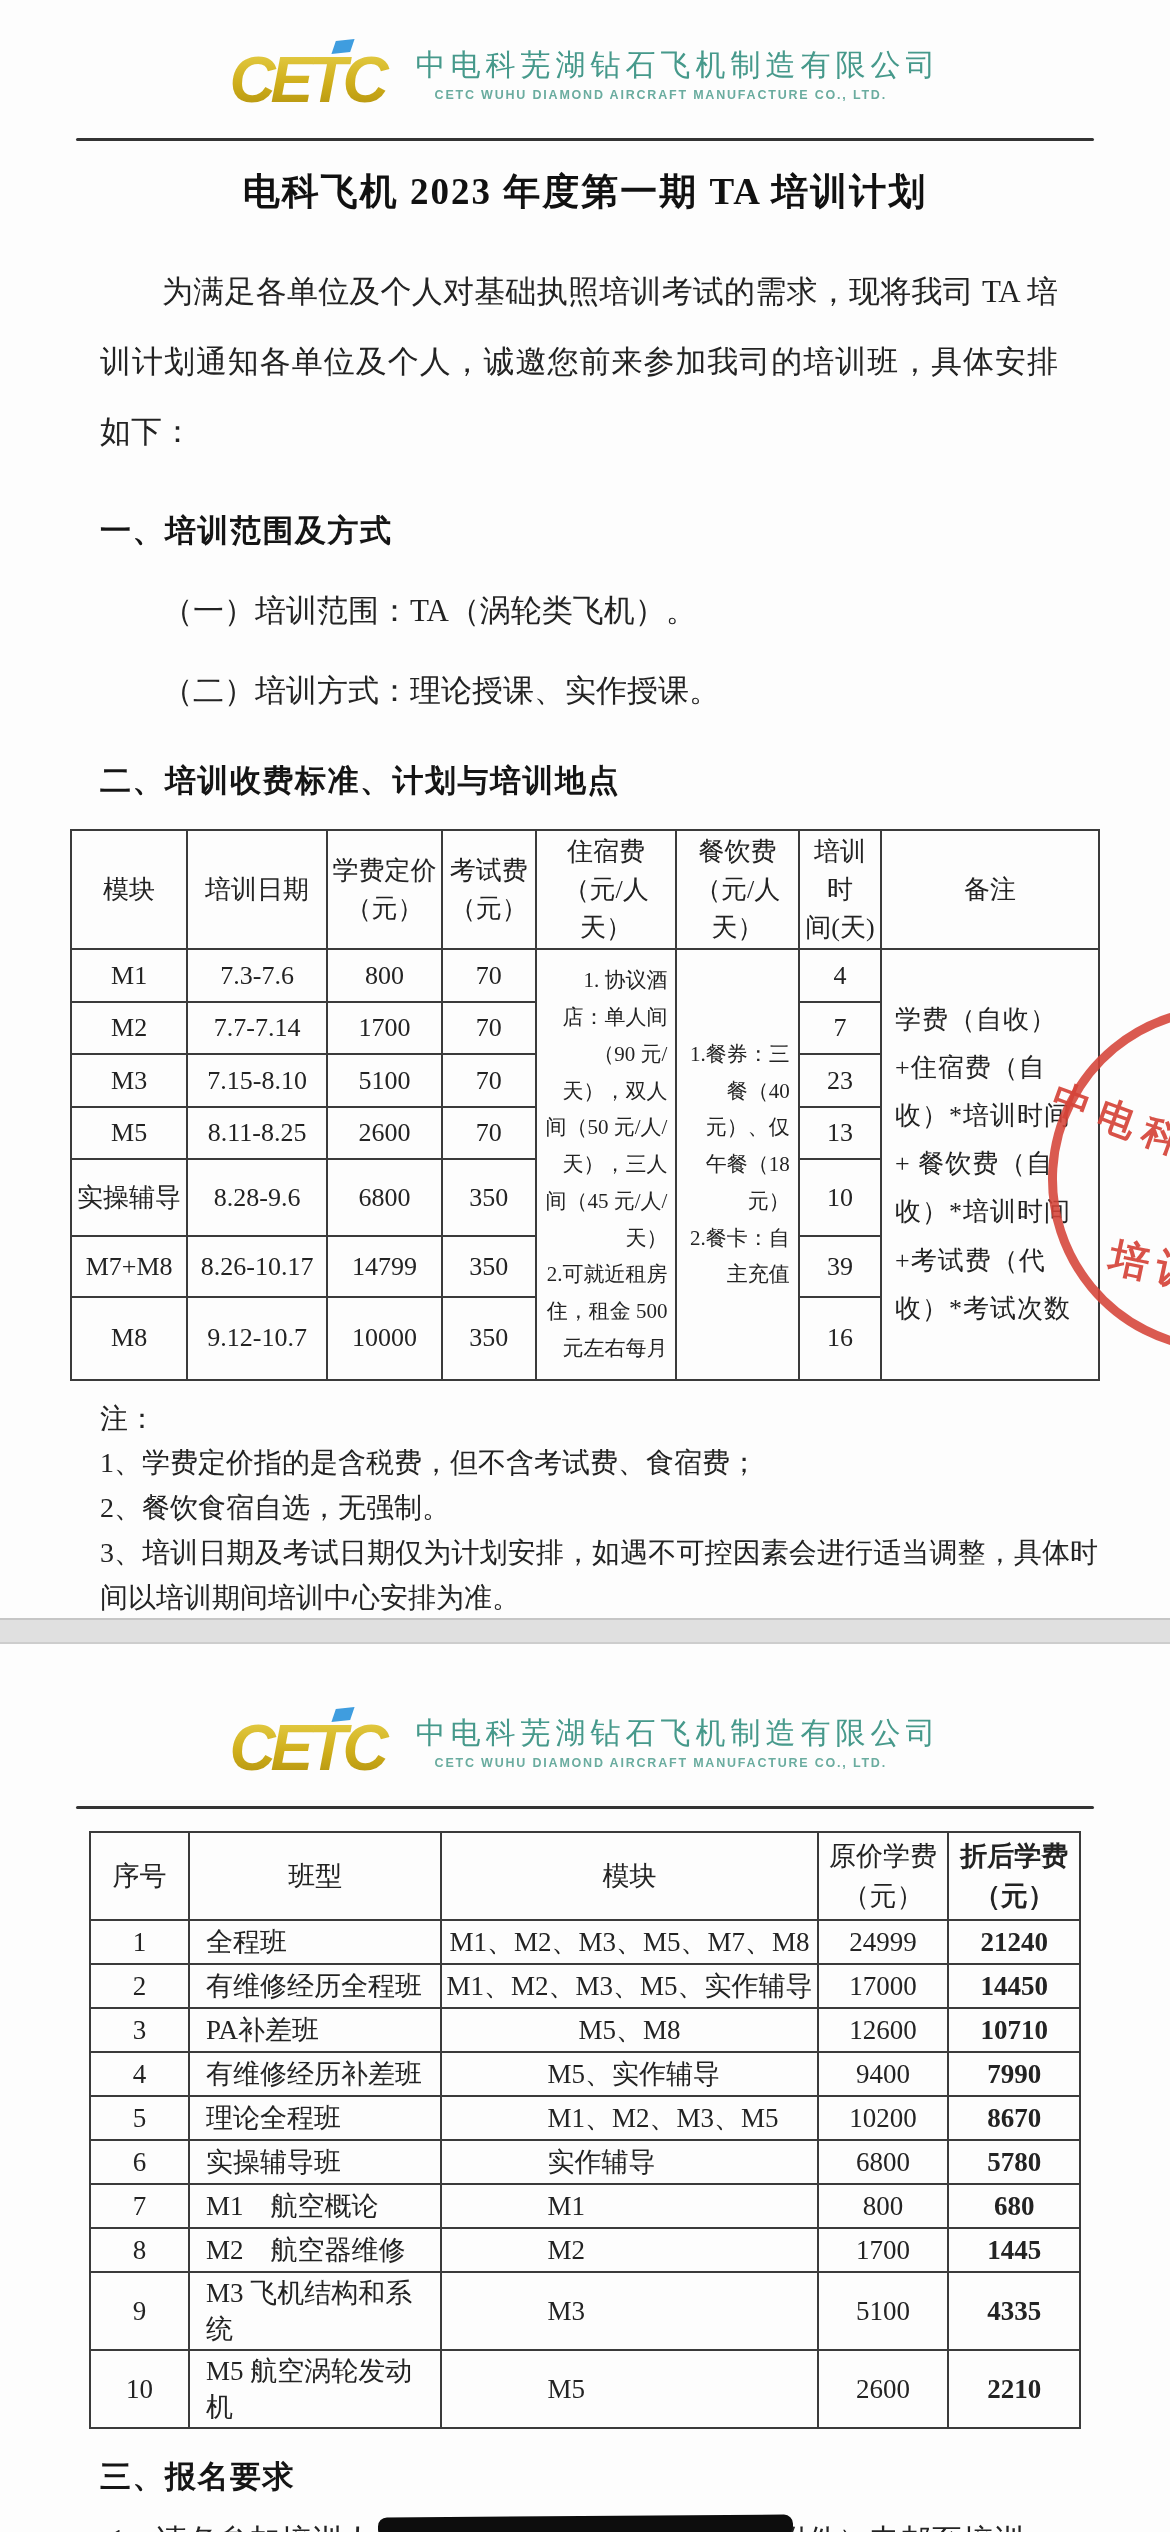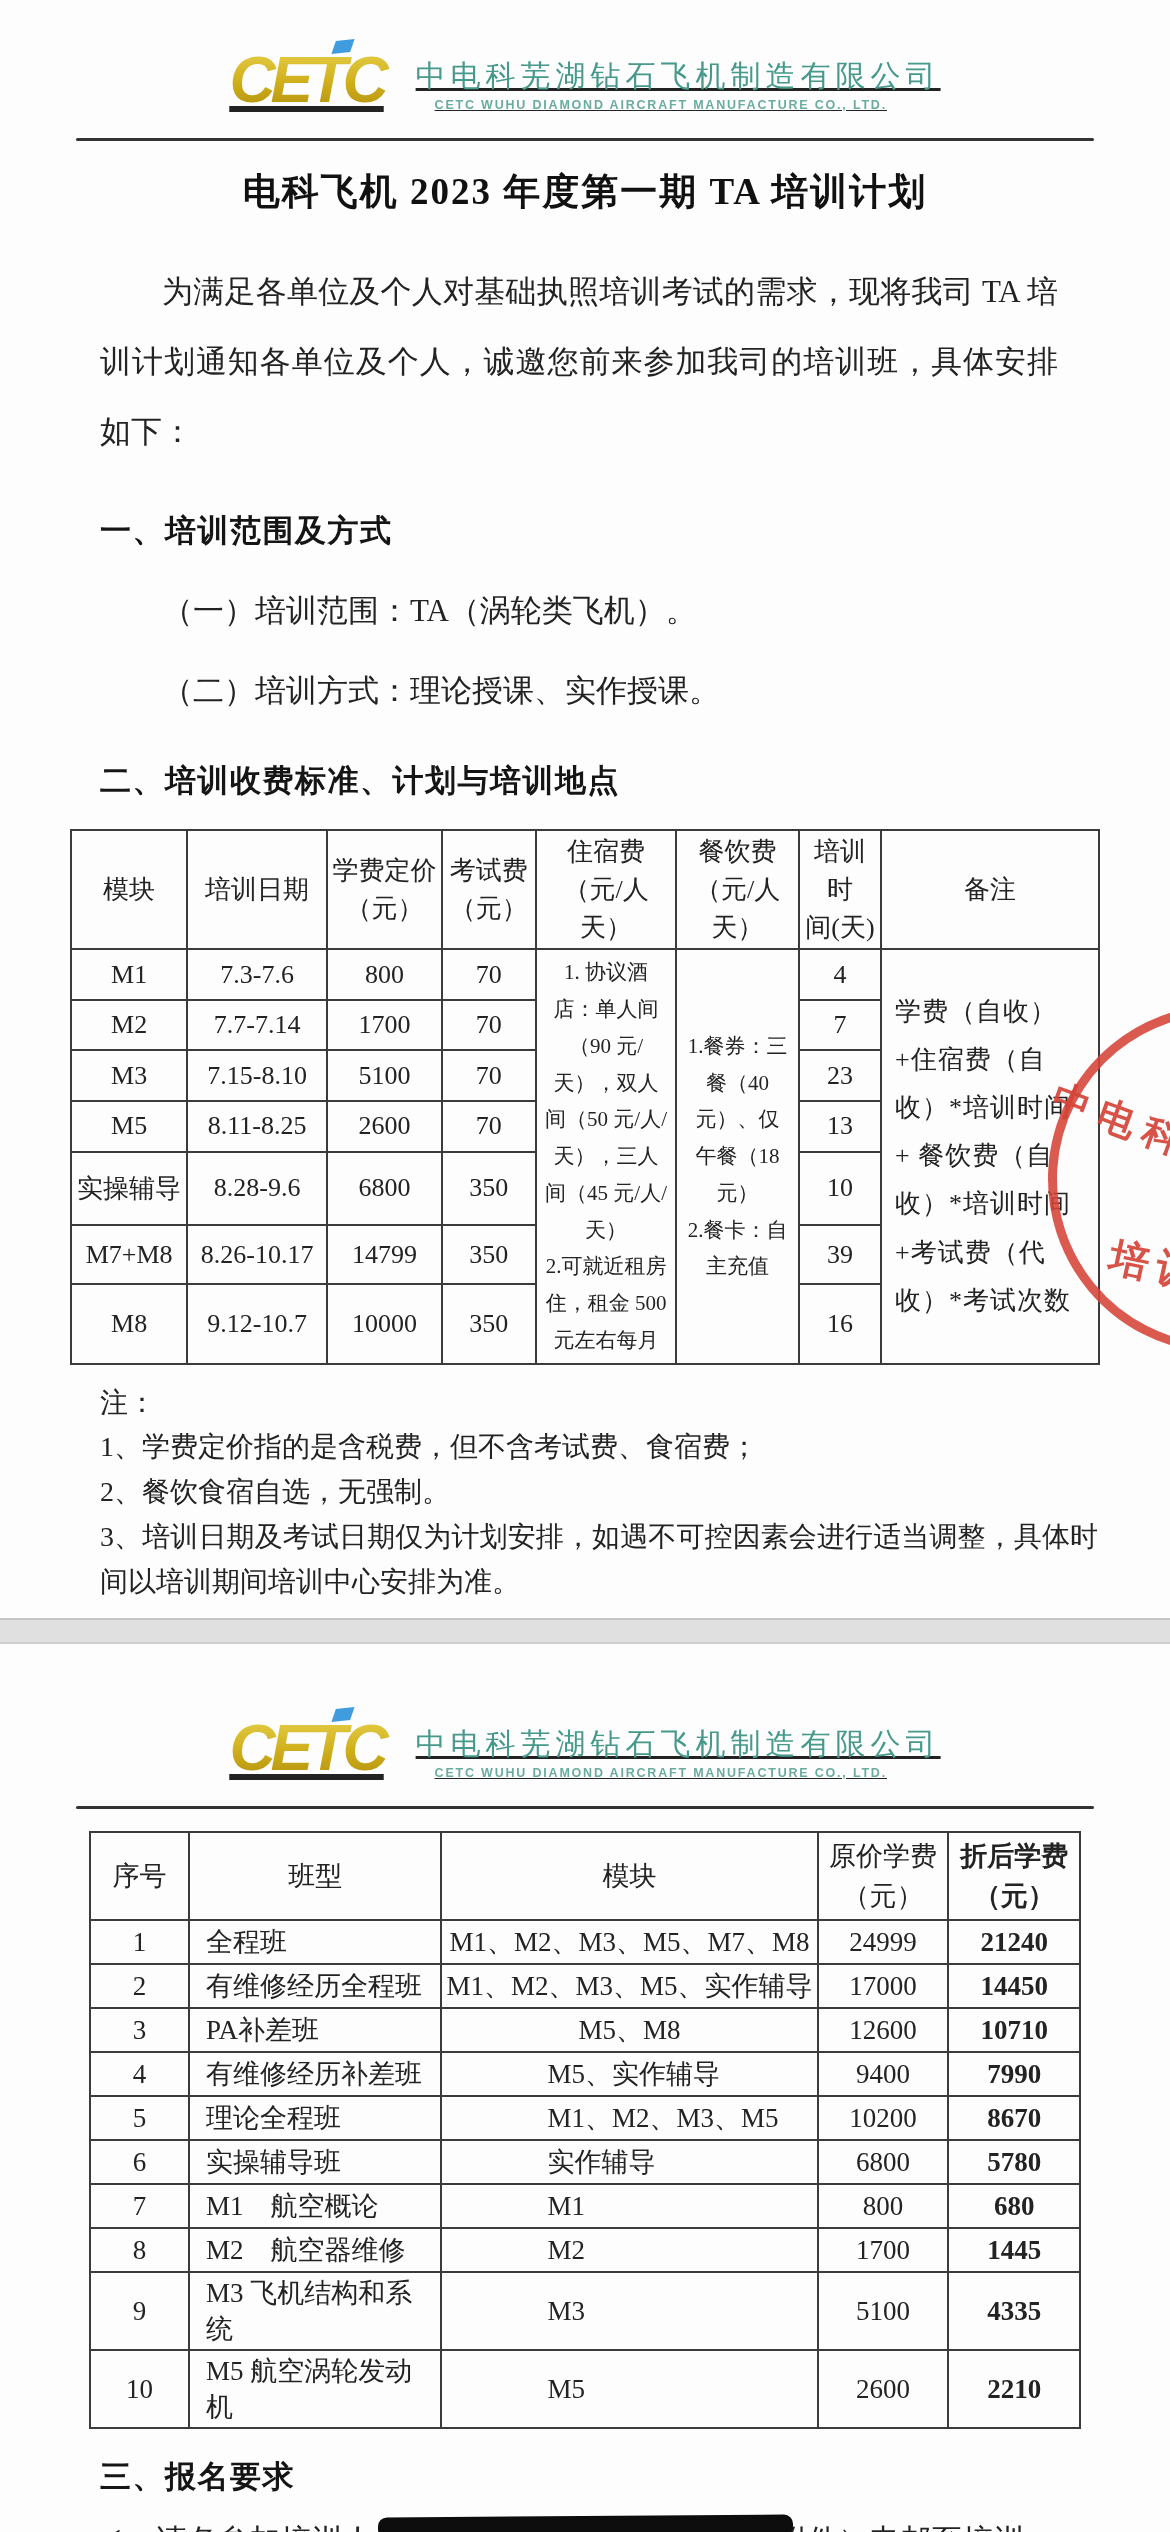--- a/index.html
+++ b/index.html
@@ -7,21 +7,21 @@
     width:1170px;height:2532px;overflow:hidden;background:#e4e4e4;
     font-family:"Liberation Serif","DejaVu Serif",serif;color:#232323;
     -webkit-font-smoothing:antialiased;
   }
   .page{background:#fdfdfd;width:1170px;position:relative;overflow:hidden;}
   .page1{height:1618px;}
   .page2{height:892px;}
   .page-gap{height:22px;background:#e0e0e0;border-top:2px solid #c6c6c6;border-bottom:2px solid #cdcdcd;}
 
   
-  .logo-row{display:flex;justify-content:center;align-items:flex-end;gap:24px;padding-top:48px;text-decoration:underline;}
+  .logo-row{display:flex;justify-content:center;align-items:flex-start;gap:24px;padding-top:48px;}
   .page2 .logo-row{padding-top:72px;}
   .logo-mark{
     position:relative;font-family:"Liberation Sans","DejaVu Sans",sans-serif;
     font-weight:800;font-style:italic;font-size:64px;line-height:1;letter-spacing:-5px;
     background:linear-gradient(180deg,#e6cf49 0%,#cfae1b 55%,#b2920e 100%);
     -webkit-background-clip:text;background-clip:text;color:transparent;
     padding-right:8px;
   }
   .logo-accent{
     position:absolute;top:-8px;right:40px;width:18px;height:13px;background:#3f9ddf;
@@ -59,21 +59,21 @@
   .fee-table{width:1030px;margin:26px auto 0 auto;table-layout:fixed;}
   .fee-table th,.fee-table td{
     border:2px solid #3b3b3b;text-align:center;vertical-align:middle;
     font-size:26px;padding:2px 4px;white-space:pre-line;overflow:hidden;
   }
   .fee-table th{font-weight:normal;height:96px;line-height:1.45;}
   .fee-table tr.r-sm{height:37px;}
   .fee-table tr.r-tall{height:54px;}
   .fee-table tr.r-med{height:43px;}
   .fee-table tr.r-last{height:58px;}
-  .fee-table td.wrapcell{font-size:21px;line-height:1.75;text-align:center;padding:4px 8px;}
+  .fee-table td.wrapcell{font-size:21px;line-height:1.75;text-align:right;padding:12px 8px;}
   .fee-table td.remarkcell{font-size:26px;line-height:1.85;text-align:left;padding:12px 13px;letter-spacing:1px;font-family:Liberation Serif, serif;}
 
   .notes{margin:16px 72px 0 100px;font-size:28px;line-height:1.6;text-align:justify;}
   .notes .note-line{margin:0;}
   .closing{
     font-size:31px;line-height:2.26;text-align:justify;
     margin:40px 72px 0 100px;text-indent:2em;
   }
 
   

